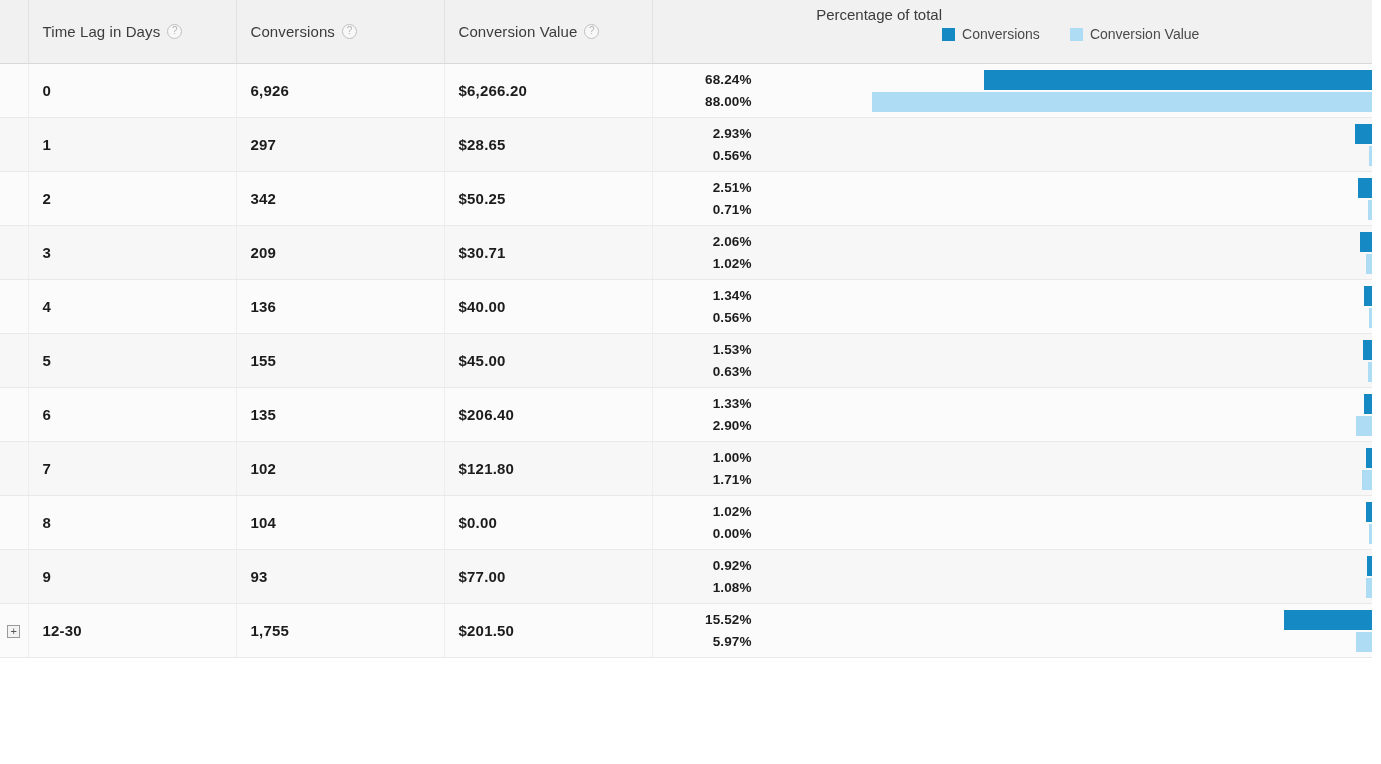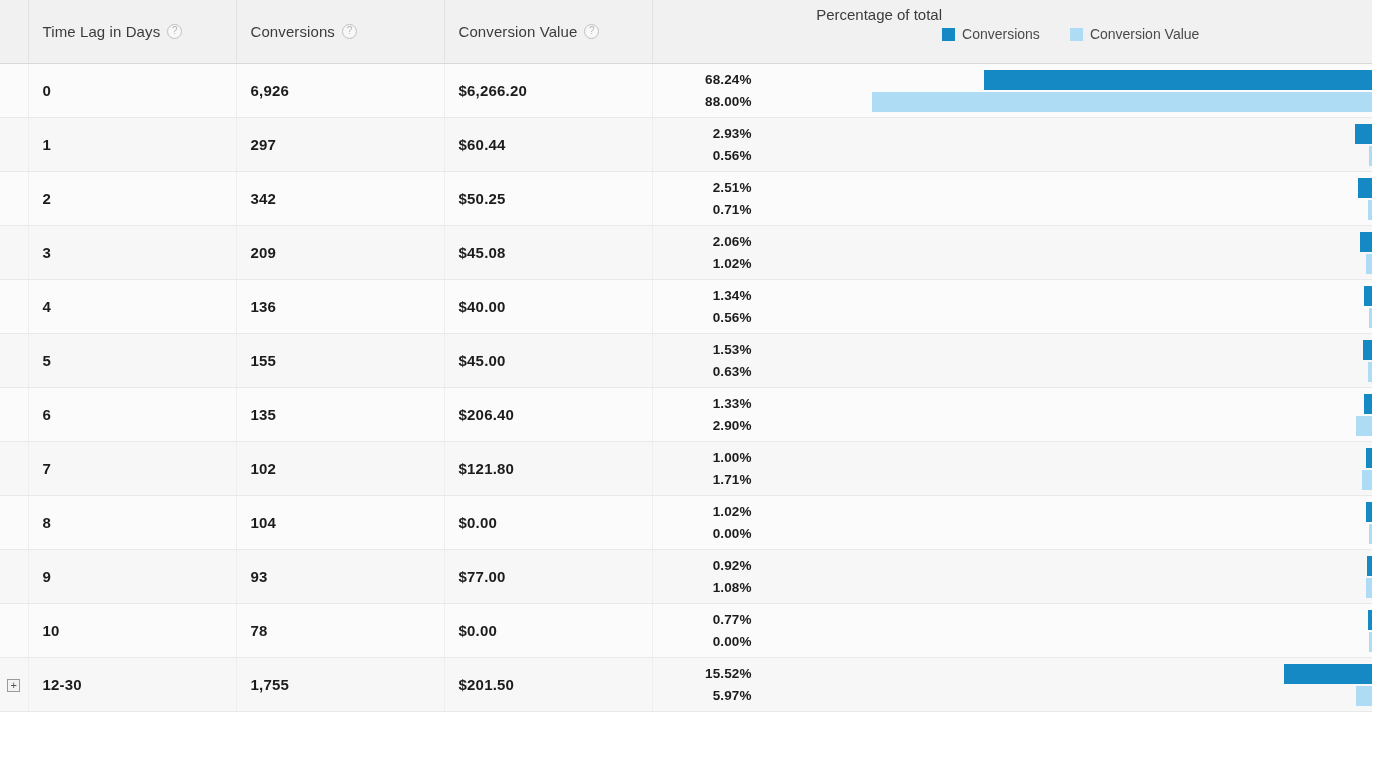--- a/index.html
+++ b/index.html
@@ -227,21 +227,21 @@
         </tr>
         <tr>
           <td class="cell-expand"></td>
           <td>
             <div class="cell-text">1</div>
           </td>
           <td>
             <div class="cell-text">297</div>
           </td>
           <td>
-            <div class="cell-text">$60.44</div>
+            <div class="cell-text">$28.65</div>
           </td>
           <td class="cell-pct">
             <div class="bars">
               <div class="bar-line">
                 <div class="bar-pct">2.93%</div>
                 <div class="bar primary" style="background: rgb(20, 137, 196); width: 16.657px;"></div>
               </div>
               <div class="bar-line">
                 <div class="bar-pct">0.56%</div>
                 <div class="bar secondary" style="background: rgb(174, 220, 244); width: 3.1836px;"></div>
@@ -275,21 +275,21 @@
         </tr>
         <tr>
           <td class="cell-expand"></td>
           <td>
             <div class="cell-text">3</div>
           </td>
           <td>
             <div class="cell-text">209</div>
           </td>
           <td>
-            <div class="cell-text">$45.08</div>
+            <div class="cell-text">$30.71</div>
           </td>
           <td class="cell-pct">
             <div class="bars">
               <div class="bar-line">
                 <div class="bar-pct">2.06%</div>
                 <div class="bar primary" style="background: rgb(20, 137, 196); width: 11.7111px;"></div>
               </div>
               <div class="bar-line">
                 <div class="bar-pct">1.02%</div>
                 <div class="bar secondary" style="background: rgb(174, 220, 244); width: 5.7987px;"></div>
@@ -430,44 +430,20 @@
           </td>
           <td class="cell-pct">
             <div class="bars">
               <div class="bar-line">
                 <div class="bar-pct">0.92%</div>
                 <div class="bar primary" style="background: rgb(20, 137, 196); width: 5.2302px;"></div>
               </div>
               <div class="bar-line">
                 <div class="bar-pct">1.08%</div>
                 <div class="bar secondary" style="background: rgb(174, 220, 244); width: 6.1398px;"></div>
-              </div>
-            </div>
-          </td>
-        </tr>
-        <tr>
-          <td class="cell-expand"></td>
-          <td>
-            <div class="cell-text">10</div>
-          </td>
-          <td>
-            <div class="cell-text">78</div>
-          </td>
-          <td>
-            <div class="cell-text">$0.00</div>
-          </td>
-          <td class="cell-pct">
-            <div class="bars">
-              <div class="bar-line">
-                <div class="bar-pct">0.77%</div>
-                <div class="bar primary" style="background: rgb(20, 137, 196); width: 4.37745px;"></div>
-              </div>
-              <div class="bar-line">
-                <div class="bar-pct">0.00%</div>
-                <div class="bar secondary" style="background: transparent; width: 3px; border-left: 3px solid rgb(174, 220, 244);"></div>
               </div>
             </div>
           </td>
         </tr>
         <tr>
           <td class="cell-expand"><span class="expand-icon">+</span></td>
           <td>
             <div class="cell-text">12-30</div>
           </td>
           <td>

